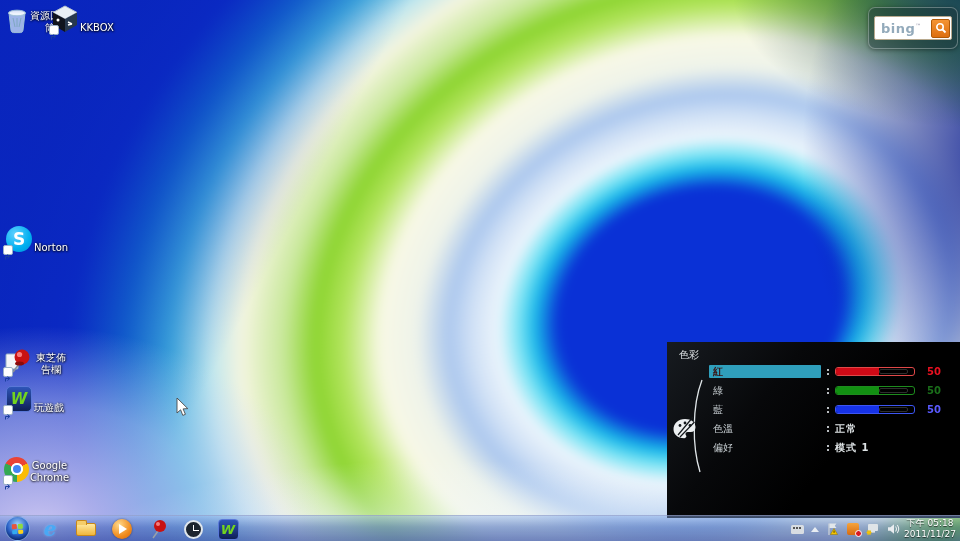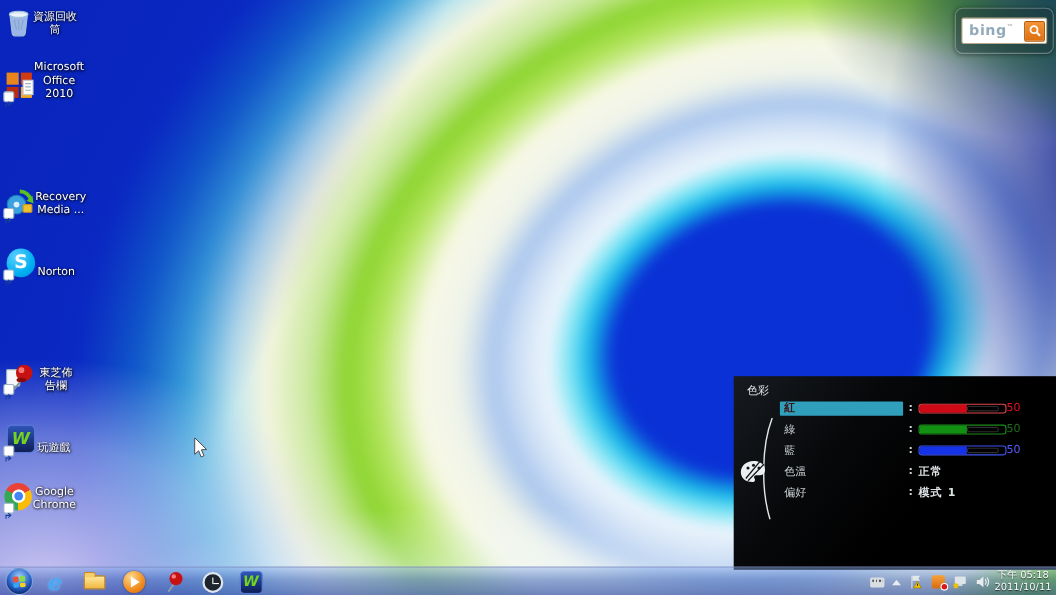--- a/index.html
+++ b/index.html
@@ -65,21 +65,21 @@
   .osd-arc{position:absolute;left:22px;top:36px;}
   .osd-pal{position:absolute;left:4px;top:74px;}
   .osd-rows{position:absolute;left:42px;top:20px;width:250px;}
   .orow{display:flex;align-items:center;height:19px;}
   .rlabel{flex:0 0 112px;padding-left:4px;box-sizing:border-box;color:#c7ced2;}
   .rlabel.sel{background:#2f9fbc;color:#3c1212;font-weight:bold;height:13px;line-height:13px;border-radius:1px;}
   .colon{flex:0 0 14px;text-align:center;color:#cfd4d8;font-weight:bold;}
   .slider{flex:0 0 80px;position:relative;height:9px;background:#000;border:1px solid;border-radius:3px;box-sizing:border-box;}
   .fill{position:absolute;left:0;top:0;bottom:0;width:55%;border-radius:2px 0 0 2px;}
   .rest{position:absolute;left:55%;right:8%;top:1px;bottom:1px;border:1px solid #2e2e2e;border-radius:2px;}
-  .val{flex:1;text-align:left;padding-right:6px;font-weight:normal;}
+  .val{flex:1;text-align:center;padding-right:6px;font-weight:bold;}
   .tval{flex:1;text-align:left;color:#dde2e4;font-weight:bold;letter-spacing:1px;}
   .s-red{border-color:#e04848}.s-red .fill{background:#cf0a16}.v-red{color:#e81020}
   .s-green{border-color:#1d8c1d}.s-green .fill{background:#129012}.v-green{color:#1a6e1a}
   .s-blue{border-color:#3c55f2}.s-blue .fill{background:#1632e8}.v-blue{color:#5a5aff}
   .osd-footer{position:absolute;left:0;right:0;bottom:5px;height:14px;}
   .fgroup{position:absolute;display:flex;align-items:center;gap:6px;color:#dfe3e6;font-size:10px;}
   .fg1{left:12px}.fg2{left:110px}.fg3{left:208px}
   .diamond{width:7px;height:7px;border:1.5px solid #e4e8ea;transform:rotate(45deg);box-sizing:border-box;}
 
   
@@ -140,73 +140,55 @@
     <div class="dart">
       <svg width="26" height="29" viewBox="0 0 26 29">
         <path d="M5 8h16l-2 17c-.2 1.6-1 2.6-2.6 2.6H9.6C8 27.6 7.2 26.6 7 25L5 8z" fill="rgba(215,235,248,.72)" stroke="#9fc2d8"></path>
         <ellipse cx="13" cy="8" rx="8.5" ry="2.8" fill="rgba(245,250,255,.9)" stroke="#9fc2d8"></ellipse>
         <path d="M9 13l2 9M13 13v9M17 13l-2 9" stroke="#7fa8c0" fill="none"></path>
       </svg>
     </div>
     <div class="dlabel">資源回收筒</div>
   </div>
 
-
-  <div class="dicon" style="left:4px;top:54px">
-    <div class="dart">
-      <svg width="27" height="27" viewBox="0 0 27 27">
-        <rect x="2" y="2" width="11" height="11" fill="#e8851c"></rect>
-        <rect x="15" y="2" width="10" height="11" fill="#d23a12"></rect>
-        <rect x="2" y="15" width="11" height="10" fill="#b82e10"></rect>
-        <rect x="15" y="15" width="10" height="10" fill="#f3a81e"></rect>
-        <rect x="17" y="9" width="9" height="13" fill="#fdfdfd" stroke="#c0c8d0"></rect>
-        <path d="M19 12h5M19 15h5M19 18h5" stroke="#9fb0c0"></path>
-      </svg>
-      <span class="sc">
-        <svg width="8" height="8">
-            <path d="M1.5 6.5V3.5L5 3.5M3.5 1.5L5.8 3.5 3.5 5.5" stroke="#1a3e9e" fill="none"></path>
-          </svg>
-      </span>
-    </div>
-    <div class="dlabel">Microsoft Office 2010</div>
-  </div>
-
-
-  <div class="dicon" style="left:4px;top:168px">
+  <div class="dicon" style="left:50px;top:4px">
     <div class="dart">
       <svg width="28" height="28" viewBox="0 0 28 28">
-        <circle cx="11" cy="17" r="8.5" fill="#3aa0e0" stroke="#1d7cc0"></circle>
-        <circle cx="11" cy="17" r="2.6" fill="#dceefc"></circle>
-        <path d="M14 5 A10 10 0 0 1 24 13" stroke="#58c020" stroke-width="3.4" fill="none"></path>
-        <polygon points="25.5,9 26.5,16 20,13.5" fill="#58c020"></polygon>
-        <rect x="17" y="17" width="8" height="7" rx="1" fill="#f0c030" stroke="#c89820"></rect>
-      </svg>
-      <span class="sc">
-        <svg width="8" height="8">
-            <path d="M1.5 6.5V3.5L5 3.5M3.5 1.5L5.8 3.5 3.5 5.5" stroke="#1a3e9e" fill="none"></path>
-          </svg>
-      </span>
-    </div>
-    <div class="dlabel">Recovery Media ...</div>
-  </div>
+        <polygon points="14,1 26,7.5 14,14 2,7.5" fill="#e9eff5" stroke="#b8c4d0"></polygon>
+        <polygon points="2,7.5 14,14 14,27 2,20" fill="#10141e"></polygon>
+        <polygon points="26,7.5 14,14 14,27 26,20" fill="#27384e"></polygon>
+        <path d="M17 17l4 2M17 20l4-1" stroke="#fff" stroke-width="1.4"></path>
+        <circle cx="7" cy="15" r="1.5" fill="#fff"></circle>
+      </svg>
+      <span class="sc">
+        <svg width="8" height="8">
+            <path d="M1.5 6.5V3.5L5 3.5M3.5 1.5L5.8 3.5 3.5 5.5" stroke="#1a3e9e" fill="none"></path>
+          </svg>
+      </span>
+    </div>
+    <div class="dlabel">KKBOX</div>
+  </div>
+
+
+
 
   <div class="dicon" style="left:4px;top:224px">
     <div class="dart">
       <div class="skype-c">S</div>
       <span class="sc">
         <svg width="8" height="8">
             <path d="M1.5 6.5V3.5L5 3.5M3.5 1.5L5.8 3.5 3.5 5.5" stroke="#1a3e9e" fill="none"></path>
           </svg>
       </span>
     </div>
     <div class="dlabel">Norton</div>
   </div>
 
 
-  <div class="dicon" style="left:4px;top:328px">
+  <div class="dicon" style="left:4px;top:346px">
     <div class="dart">
       <svg width="28" height="28" viewBox="0 0 28 28">
         <rect x="2" y="7" width="12" height="15" rx="1" fill="#f4f6f8" stroke="#9ab2c4"></rect>
         <line x1="15" y1="17" x2="9" y2="25" stroke="#8a9098" stroke-width="1.6"></line>
         <circle cx="18" cy="10" r="7.5" fill="#c81212"></circle>
         <circle cx="15.5" cy="7.5" r="2.6" fill="#ff8a8a" opacity=".85"></circle>
         <ellipse cx="15.5" cy="16.5" rx="4.5" ry="2" fill="#8a0a0a"></ellipse>
       </svg>
       <span class="sc">
         <svg width="8" height="8">
@@ -222,21 +204,21 @@
       <div class="games-t">W</div>
       <span class="sc">
         <svg width="8" height="8">
             <path d="M1.5 6.5V3.5L5 3.5M3.5 1.5L5.8 3.5 3.5 5.5" stroke="#1a3e9e" fill="none"></path>
           </svg>
       </span>
     </div>
     <div class="dlabel">玩遊戲</div>
   </div>
 
-  <div class="dicon" style="left:4px;top:436px">
+  <div class="dicon" style="left:4px;top:454px">
     <div class="dart">
       <div class="chrome-c"></div>
       <span class="sc">
         <svg width="8" height="8">
             <path d="M1.5 6.5V3.5L5 3.5M3.5 1.5L5.8 3.5 3.5 5.5" stroke="#1a3e9e" fill="none"></path>
           </svg>
       </span>
     </div>
     <div class="dlabel">Google Chrome</div>
   </div>
@@ -368,17 +350,17 @@
           <line x1="1.2" y1="11.3" x2="4.8" y2="7.7"></line>
         </g>
       </svg>
       <svg width="13" height="12" viewBox="0 0 13 12">
         <path d="M1 4.2h2.4L7 1.2v9.6L3.4 7.8H1z" fill="#e8ecef"></path>
         <path d="M8.5 3.5q2 2.5 0 5M10.2 2q3 4 0 8" stroke="#e8ecef" fill="none" stroke-width="1.1"></path>
       </svg>
     </div>
     <div class="clockbox">
       <span>下午 05:18</span>
-      <span>2011/10/11</span>
+      <span>2011/11/27</span>
     </div>
   </div>
 
 </div>
 
 </body></html>

